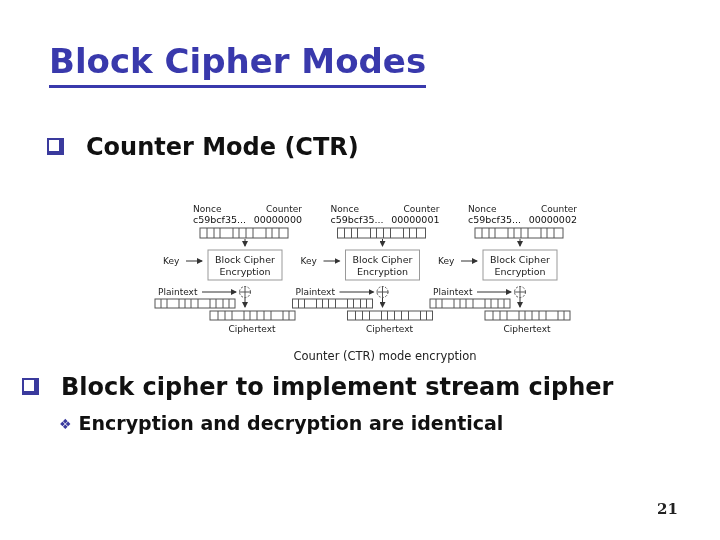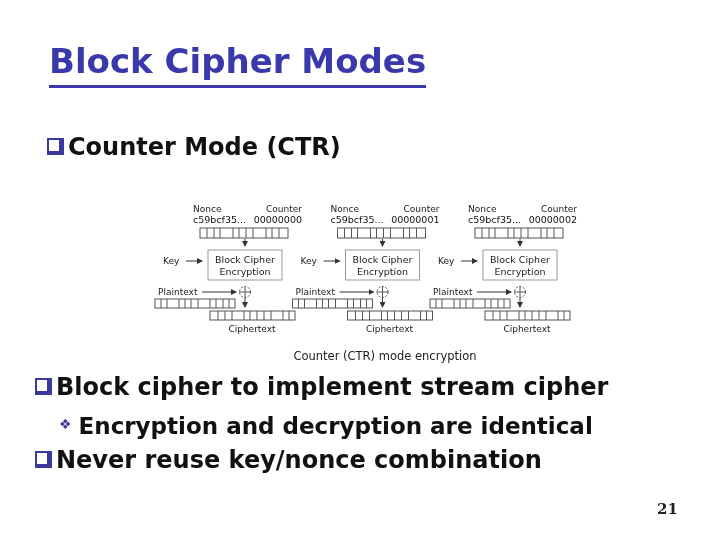--- a/index.html
+++ b/index.html
@@ -9,36 +9,36 @@
   }
   .comic { font-family:"DejaVu Sans", sans-serif; font-weight:bold; color:#111; }
 
   .title {
     position:absolute; left:49px; top:42px;
     font-size:34px; line-height:1.15; color:#3939ac;
     border-bottom:3px solid #3939ac; padding-bottom:4px;
     display:inline-block;
   }
 
-  .bullet { position:absolute; display:flex; align-items:flex-start; gap:4px; }
+  .bullet { position:absolute; display:flex; align-items:flex-start; gap:22px; }
   .b1 { left:47px; top:134px; }
-  .b2 { left:35px; top:374px;text-align:right; }
+  .b2 { left:22px; top:374px;text-align:right; }
   .b3 { left:35px; top:447px; }
   .bullet .btxt { font-size:24px; line-height:1.1; }
 
   .sq {
     flex:0 0 auto; margin-top:4px;
     width:10px; height:11px; background:#fff;
     border:2px solid #3a3a9d;
     border-right-width:5px; border-bottom-width:4px;
   }
 
   .subbullet { position:absolute; left:59px; top:413px; display:flex; align-items:flex-start; gap:7px; }
   .subbullet .diamond { color:#3a3a9d; font-size:14px; line-height:1; margin-top:4px; font-weight:normal; }
-  .subbullet .stxt { font-size:23px; line-height:1.15; }
+  .subbullet .stxt { font-size:19px; line-height:1.15; }
 
   .attribution { position:absolute; left:546px; top:340px; font-size:18px; color:#000; }
 
   .page-number {
     position:absolute; left:657px; top:500px;
     font-family:"DejaVu Serif", serif; font-size:15px; color:#222; font-weight:bold;
   }
 
   svg.diagram { position:absolute; left:152px; top:198px; }
   .dlab { font:9px "DejaVu Sans", sans-serif; fill:#222; }
@@ -162,20 +162,16 @@
   <div class="bullet b2">
     <span class="sq"></span>
     <span class="btxt comic">Block cipher to implement stream cipher</span>
   </div>
 
   <div class="subbullet">
     <span class="diamond">❖</span>
     <span class="stxt comic">Encryption and decryption are identical</span>
   </div>
 
-  <div class="bullet b3">
-    <span class="sq"></span>
-    <span class="btxt comic">Never reuse key/nonce combination</span>
-  </div>
 
   <div class="page-number">21</div>
 
 </div>
 
 </body></html>

